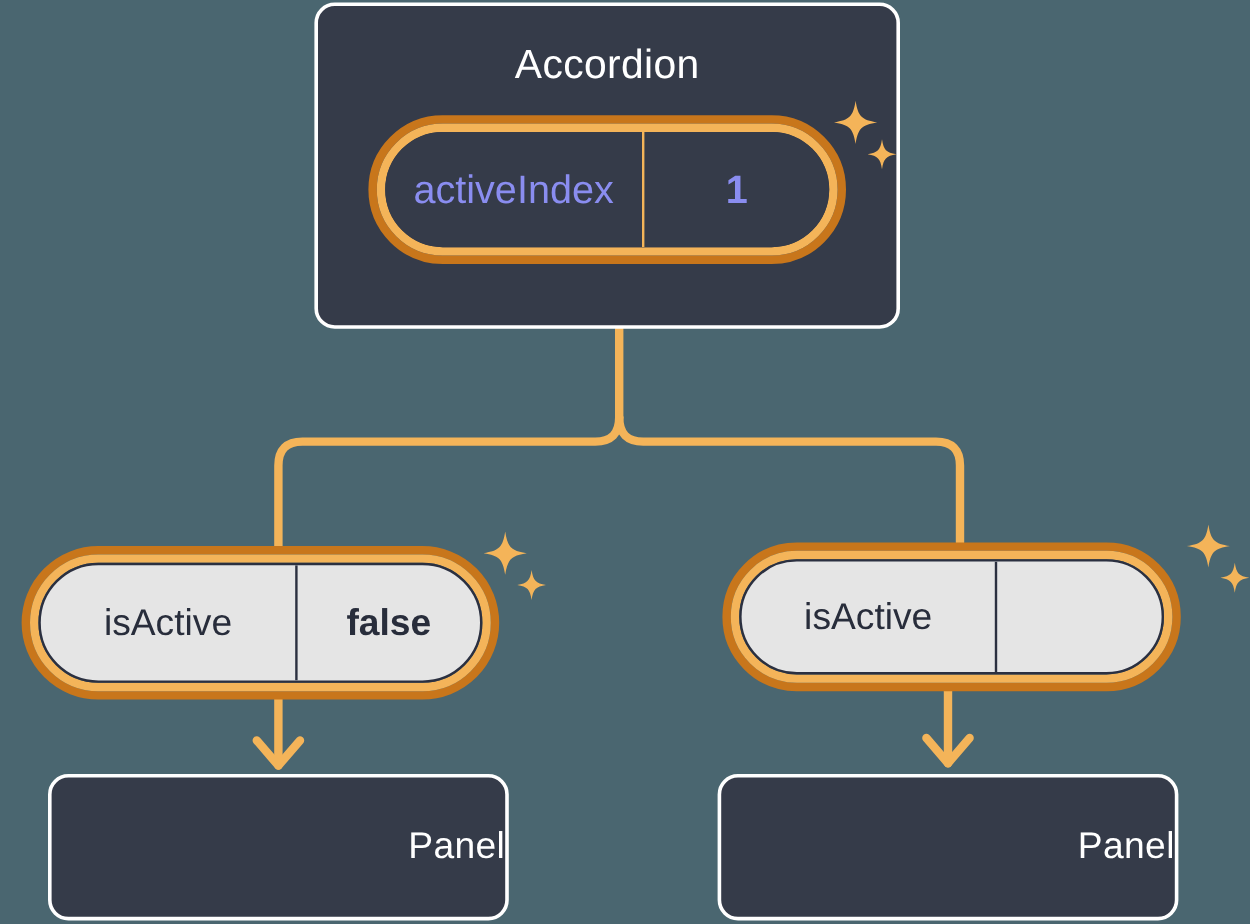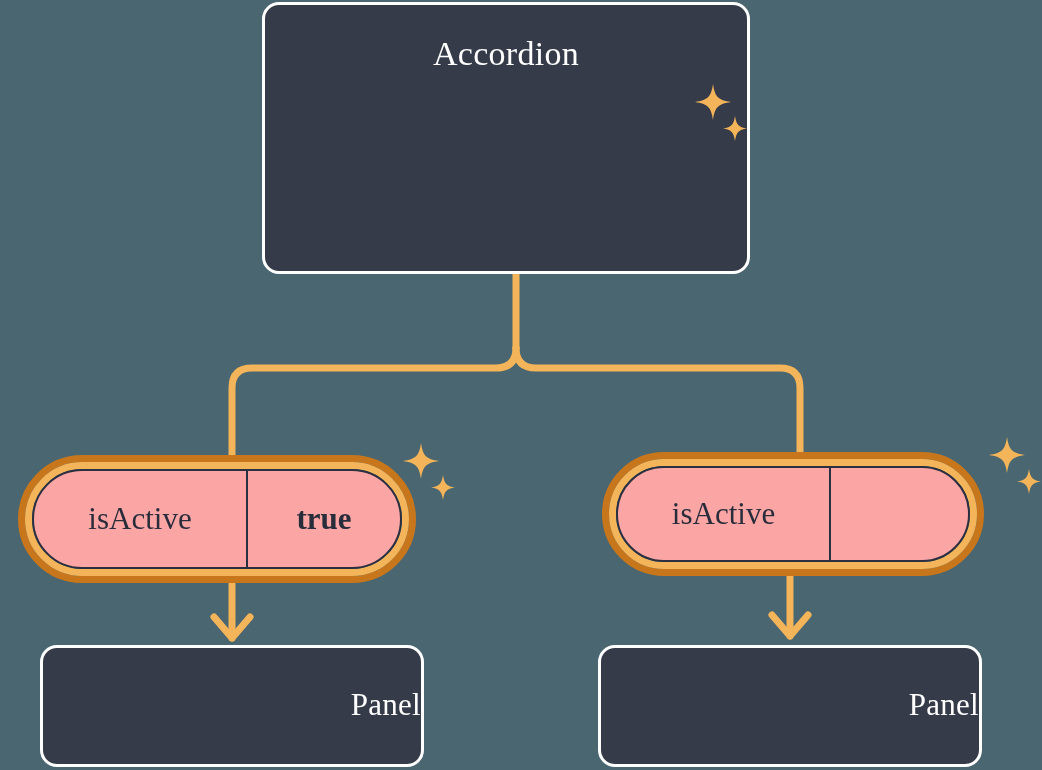--- a/index.html
+++ b/index.html
@@ -6,21 +6,21 @@
     margin: 0;
     padding: 0;
     background: #4a6670;
   }
   #stage {
     position: relative;
     width: 1042px;
     height: 770px;
     background: #4a6670;
     overflow: hidden;
-    font-family: Liberation Serif, serif;
+    font-family: Liberation Sans, sans-serif;
   }
 
   
   #wires {
     position: absolute;
     left: 0;
     top: 0;
     width: 1042px;
     height: 770px;
     pointer-events: none;
@@ -127,21 +127,21 @@
   }
   #pill-active-index .pill-val {
     flex: 1 1 auto;
     color: #8a8df0;
     font-size: 33px;
     font-weight: 700;
   }
 
   
   .pill-child .pill-inner {
-    background: #fca5a5;
+    background: #e5e5e5;
     border: 2px solid #2b3040;
   }
   .pill-child .pill-key {
     color: #282d3b;
     font-size: 31px;
     border-right: 2px solid #2b3040;
   }
   .pill-child .pill-val {
     color: #282d3b;
     font-size: 31px;
@@ -193,32 +193,42 @@
       <path d="M 214 617 L 232 638 L 250 617"></path>
       <path d="M 790 576 L 790 636"></path>
       <path d="M 772 615 L 790 636 L 808 615"></path>
     </g>
   </svg>
 
   <div id="accordion-box" class="dark-box">
     <div class="box-title">Accordion</div>
   </div>
 
+  <div id="pill-active-index" class="pill-wrap">
+    <div class="pill-outer">
+      <div class="pill-mid">
+        <div class="pill-inner">
+          <div class="pill-key">activeIndex</div>
+          <div class="pill-val">1</div>
+        </div>
+      </div>
+    </div>
+  </div>
 
   <svg id="sparkle-accordion" class="sparkle-group" width="62" height="72" viewBox="0 0 62 72" aria-hidden="true">
     <path fill="#f4b459" d="M25 0 C27 13 30 16 43 18 C30 20 27 23 25 36 C23 23 20 20 7 18 C20 16 23 13 25 0 Z"></path>
     <path fill="#f4b459" d="M47 32 C48.4 41 50.4 43 59 44.5 C50.4 46 48.4 48 47 57 C45.6 48 43.6 46 35 44.5 C43.6 43 45.6 41 47 32 Z"></path>
   </svg>
 
   <div id="pill-is-active-left" class="pill-wrap pill-child">
     <div class="pill-outer">
       <div class="pill-mid">
         <div class="pill-inner">
           <div class="pill-key">isActive</div>
-          <div class="pill-val">true</div>
+          <div class="pill-val">false</div>
         </div>
       </div>
     </div>
   </div>
 
   <svg id="sparkle-left" class="sparkle-group" width="62" height="72" viewBox="0 0 62 72" aria-hidden="true">
     <path fill="#f4b459" d="M25 0 C27 13 30 16 43 18 C30 20 27 23 25 36 C23 23 20 20 7 18 C20 16 23 13 25 0 Z"></path>
     <path fill="#f4b459" d="M47 32 C48.4 41 50.4 43 59 44.5 C50.4 46 48.4 48 47 57 C45.6 48 43.6 46 35 44.5 C43.6 43 45.6 41 47 32 Z"></path>
   </svg>
 

